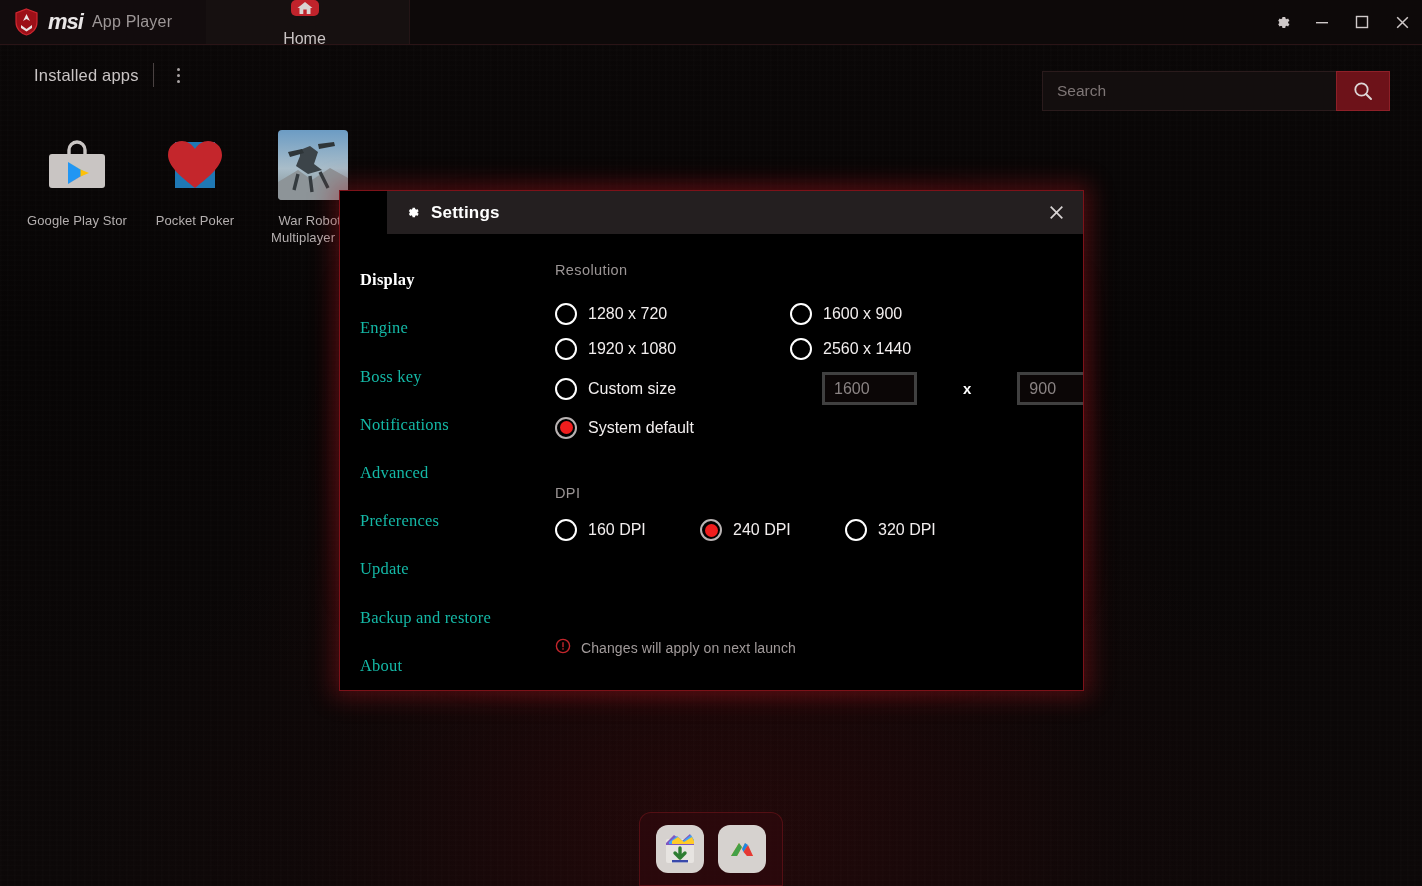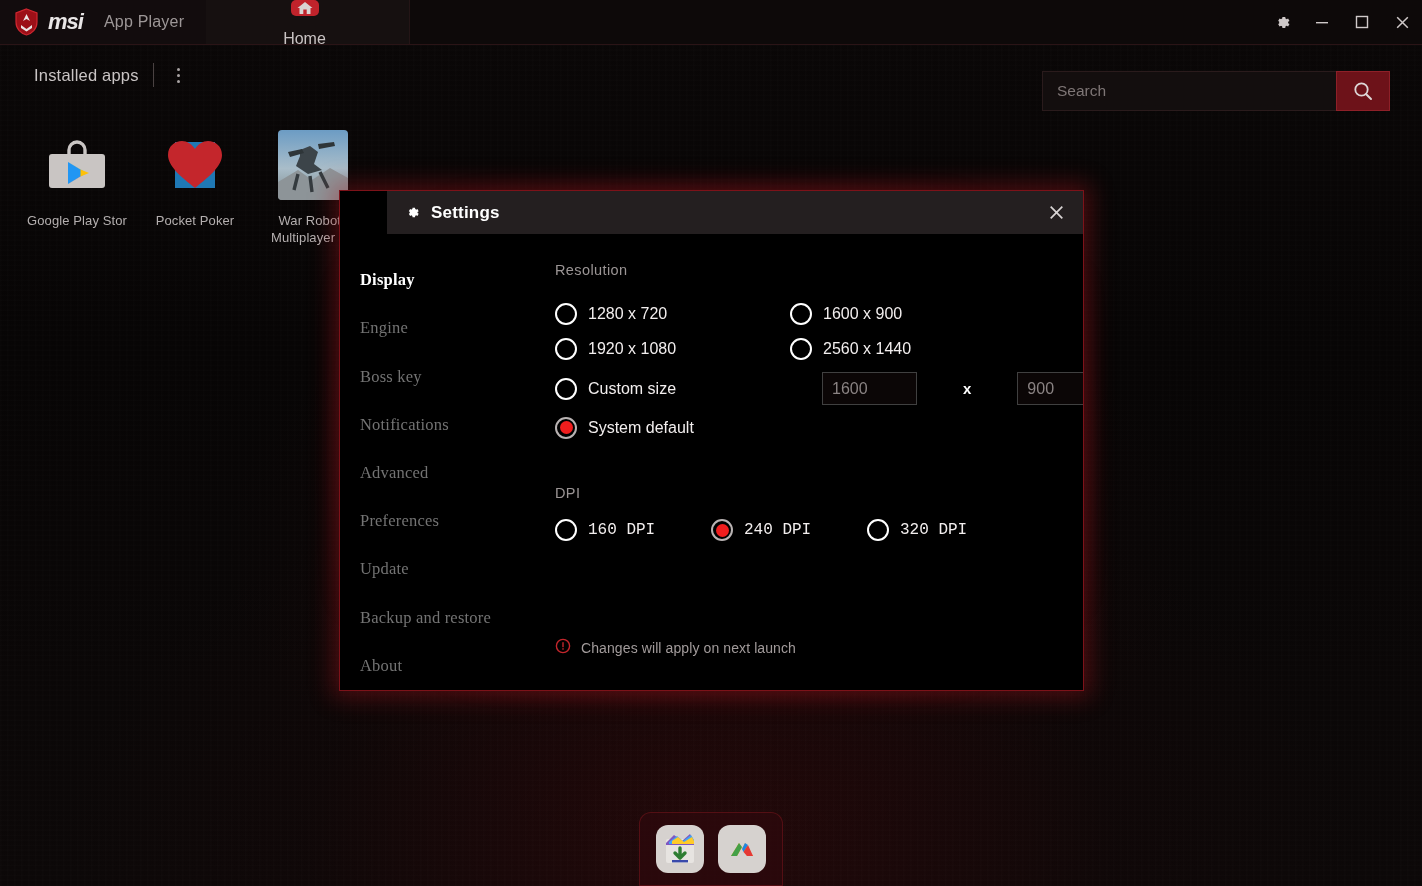--- a/index.html
+++ b/index.html
@@ -47,21 +47,21 @@
   .msi-shield {
     width: 25px; height: 28px;
     position: relative;
     flex: 0 0 auto;
   }
   .msi-word {
     font-family: "Liberation Sans", sans-serif;
     font-style: italic; font-weight: bold;
     font-size: 22px; letter-spacing: -1px;
     color: #e9e6e6;
-    margin-right: 12px;
+    margin-right: 0;
   }
   .brand-text {
     font-size: 16px; color: #9d9797; letter-spacing: .2px;
   }
   .tab {
     display: flex; align-items: center; gap: 14px;
     padding: 0 24px 0 18px;
     background: #161010;
     min-width: 204px;
     border-right: 1px solid #241516;
@@ -207,21 +207,21 @@
   .dlg-body { flex: 1 1 auto; display: flex; min-height: 0; position: relative; }
 
   .dlg-nav {
     width: 215px; flex: 0 0 auto;
     padding: 22px 0 0 20px;
     display: flex; flex-direction: column; font-family: Liberation Serif, serif;
   }
   .nav-item {
     height: 50px;
     display: flex; align-items: center;
-    font-size: 16.5px; color: #737373;
+    font-size: 16.5px; color: #14b8a6;
     cursor: pointer; letter-spacing: .2px;
   }
   .nav-item.active { color: #ffffff; font-weight: bold; }
 
   .dlg-panel { flex: 1 1 auto; padding: 28px 0 0 0; position: relative; }
   .section-label {
     font-size: 14.5px; color: #9b9595; letter-spacing: .4px;
     margin-bottom: 18px;
   }
   .radio-opt {
@@ -247,30 +247,30 @@
     row-gap: 0px;
   }
   .custom-row {
     display: flex; align-items: center;
     margin-top: 5px;
     gap: 32px;
   }
   .dim-input {
     width: 95px; height: 33px;
     background: #0b0606;
-    border: 1px solid #404040;
+    border: 3px solid #404040;
     color: #fef9c3; font-size: 16px;
     padding: 0 9px;
     outline: none;
     font-family: "Liberation Sans", sans-serif;
   }
   .dim-input::placeholder { color: #8a8383; }
   .x-sep { margin: 0 14px; color: #ffffff; font-size: 15px; font-weight: bold; }
   .dpi-block { margin-top: 40px; }
-  .dpi-row { display: flex; align-items: center; gap: 11px; font-family: Liberation Mono, monospace; }
+  .dpi-row { display: flex; align-items: center; gap: 0; }
   .dpi-opt { width: 145px; display: flex; align-items: center; gap: 11px; cursor: pointer; }
   .notice {
     position: absolute; left: 0px; bottom: 32px;
     display: flex; align-items: center; gap: 10px;
   }
   .notice-text { font-size: 14px; color: #a29b9b; letter-spacing: .1px; }
 </style>
 </head>
 <body>
 

